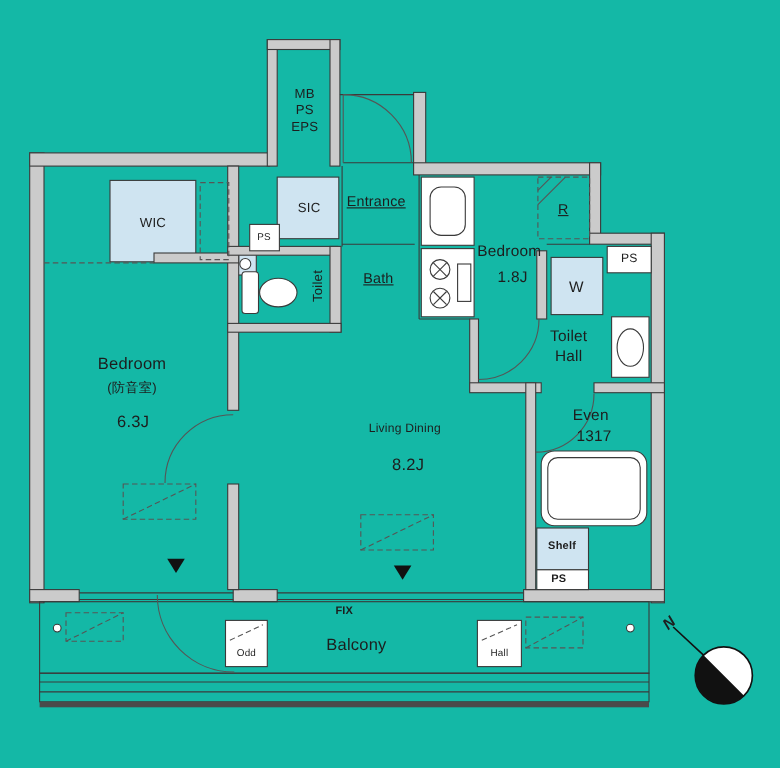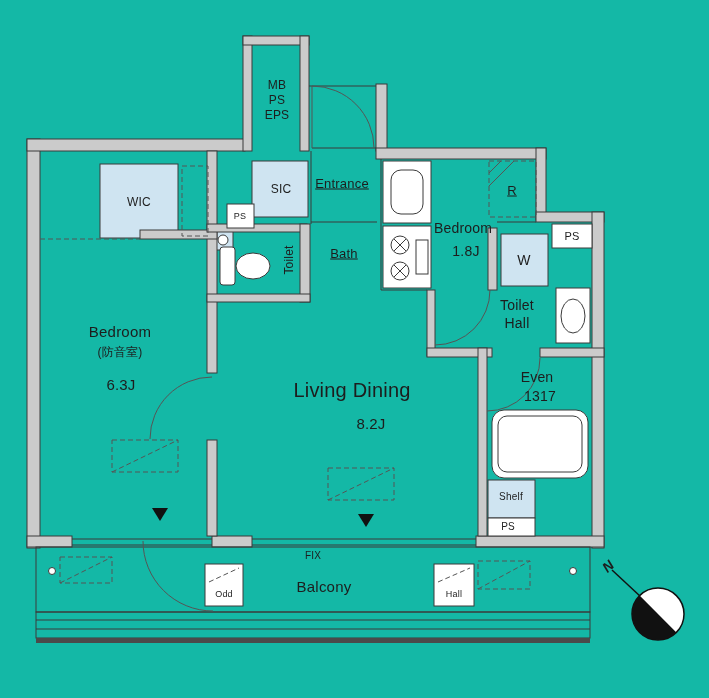--- a/index.html
+++ b/index.html
@@ -1,22 +1,22 @@
 <!DOCTYPE html>
 <html><head>
 <meta charset="utf-8">
 <style>
   html,body{margin:0;padding:0;background:#ffffff;}
   #plan{position:relative;width:709px;height:698px;background:#14b8a6;overflow:hidden;
         font-family:"Liberation Sans",sans-serif;}
   #plan svg{position:absolute;left:0;top:0;}
   .lbl{position:absolute;transform:translate(-50%,-50%);white-space:nowrap;
        color:#1d1d1d;text-align:center;letter-spacing:.2px;line-height:1;}
-  .s9{font-size:9px;}  .s10{font-size:10px;} .s11{font-size:11px;} .s12{font-size:12px;}
-  .s13{font-size:13px;text-decoration:underline;}.s14{font-size:14px;} .s15{font-size:15px;} .s16{font-size:20px;}
+  .s9{font-size:9px;}  .s10{font-size:10px;font-weight:bold;} .s11{font-size:11px;} .s12{font-size:12px;}
+  .s13{font-size:13px;text-decoration:underline;}.s14{font-size:14px;} .s15{font-size:15px;} .s16{font-size:11px;margin-left:16px;}
   .rot-ccw{transform:translate(-50%,-50%) rotate(-90deg);}
   .rot-n{transform:translate(-50%,-50%) rotate(-42deg);font-style:italic;font-weight:bold;}
 </style>
 </head>
 <body>
 
 <div id="plan">
 
   <svg width="709" height="698" viewBox="0 0 709 698">
 

